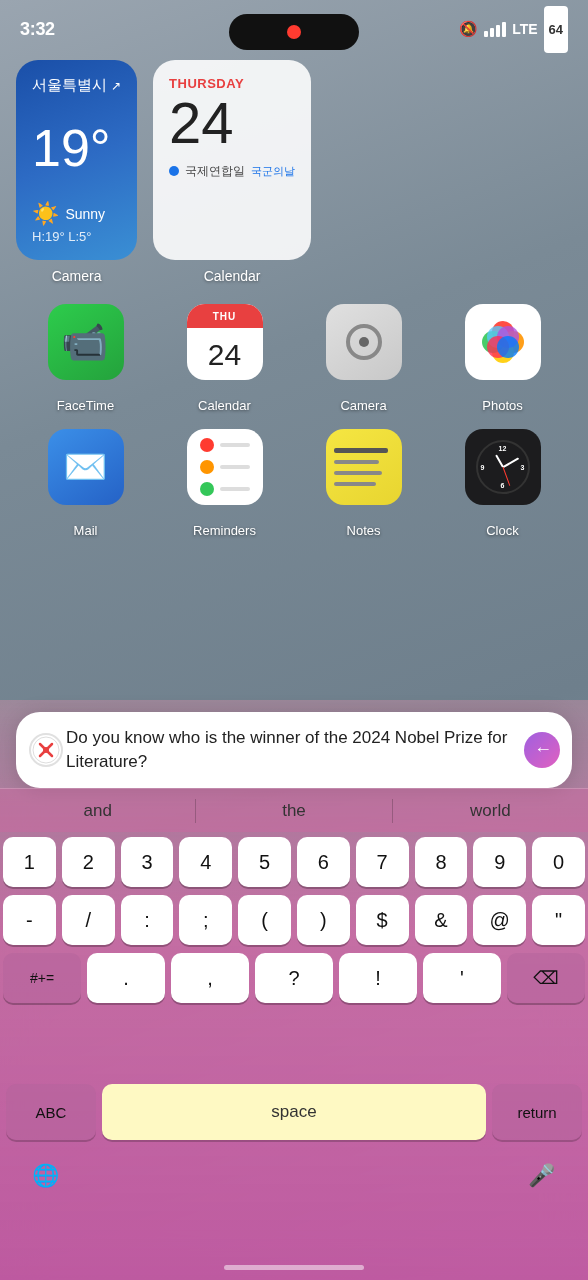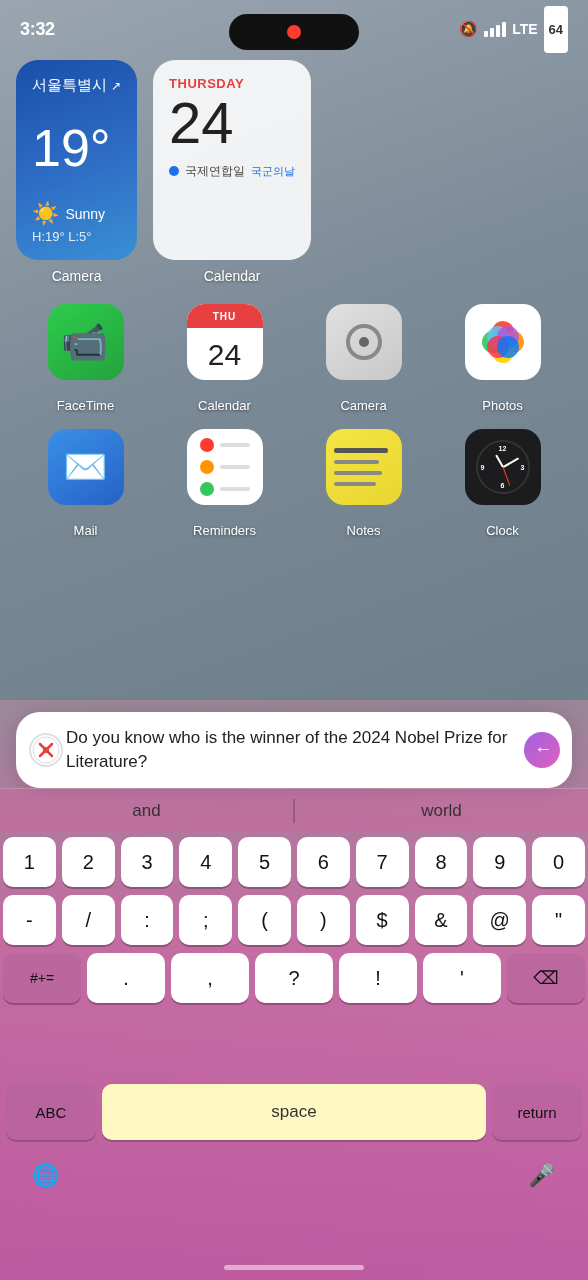--- a/index.html
+++ b/index.html
@@ -729,20 +729,21 @@
     </div>
     <span class="input-text">Do you know who is the winner of the 2024 Nobel Prize for Literature?</span>
     <div class="input-send-btn">
       <span class="send-arrow">↑</span>
     </div>
   </div>
 
   <div class="predictive-bar">
     <span class="predictive-word">and</span>
     <div class="predictive-divider"></div>
+    <span class="predictive-word">the</span>
     <div class="predictive-divider"></div>
     <span class="predictive-word">world</span>
   </div>
 
   <div class="keyboard-number-row">
     <div class="key">1</div>
     <div class="key">2</div>
     <div class="key">3</div>
     <div class="key">4</div>
     <div class="key">5</div>

